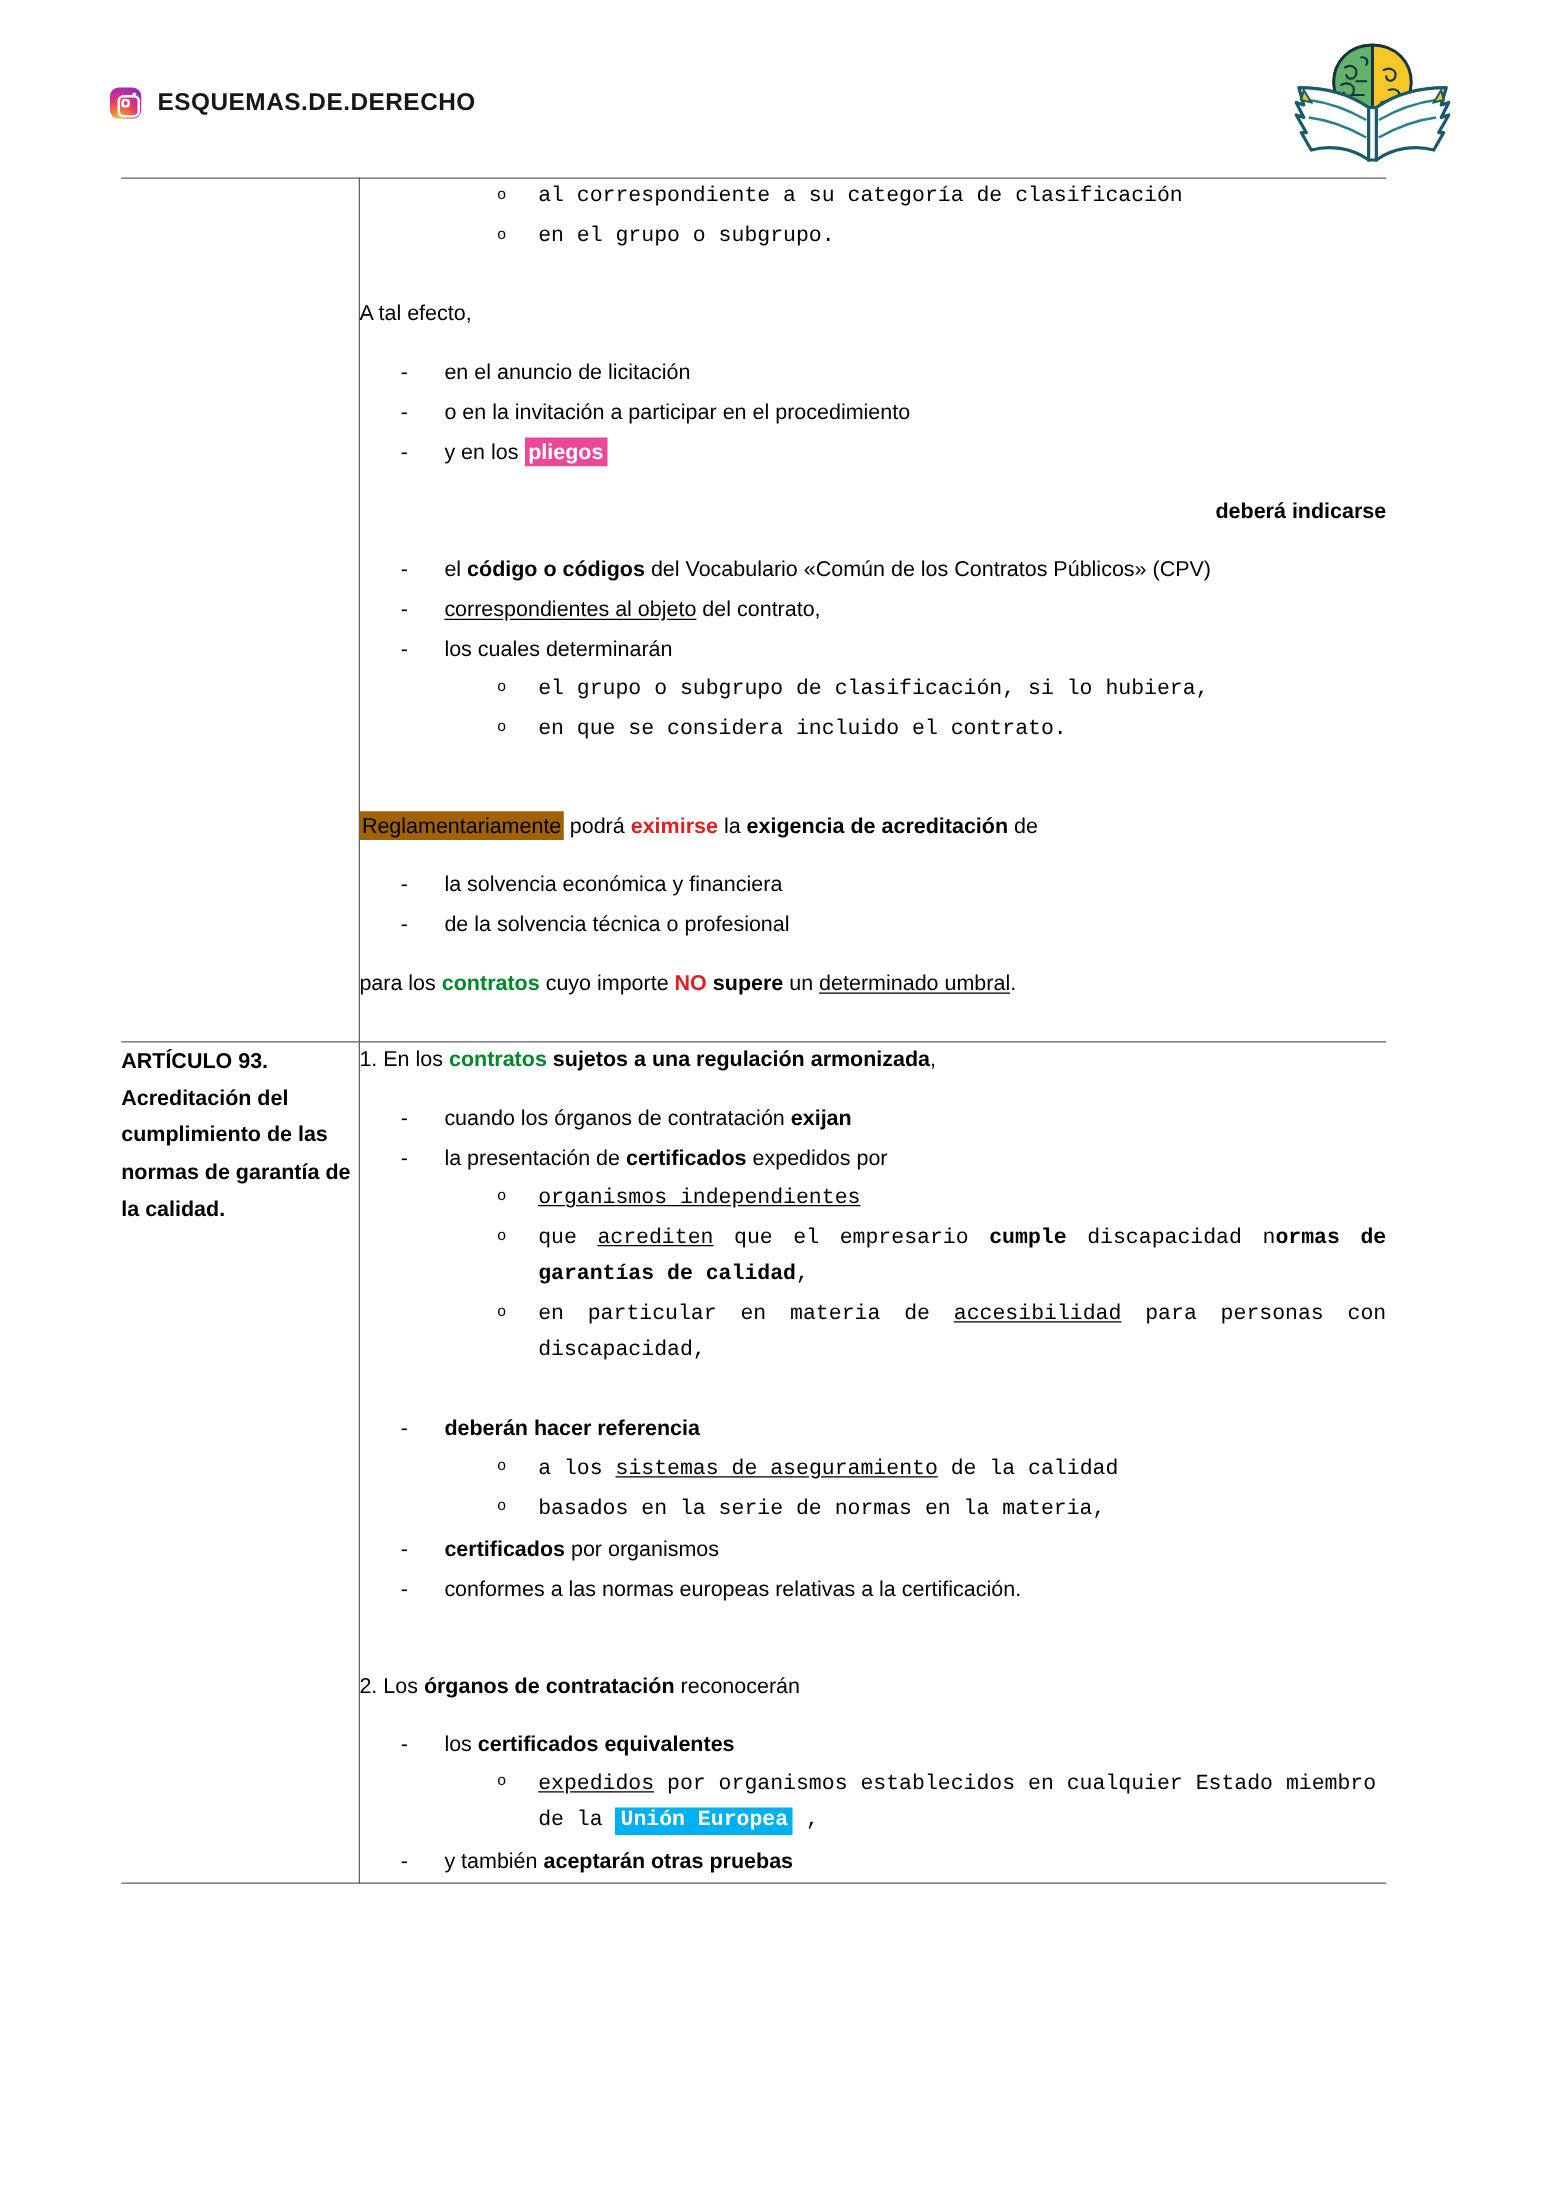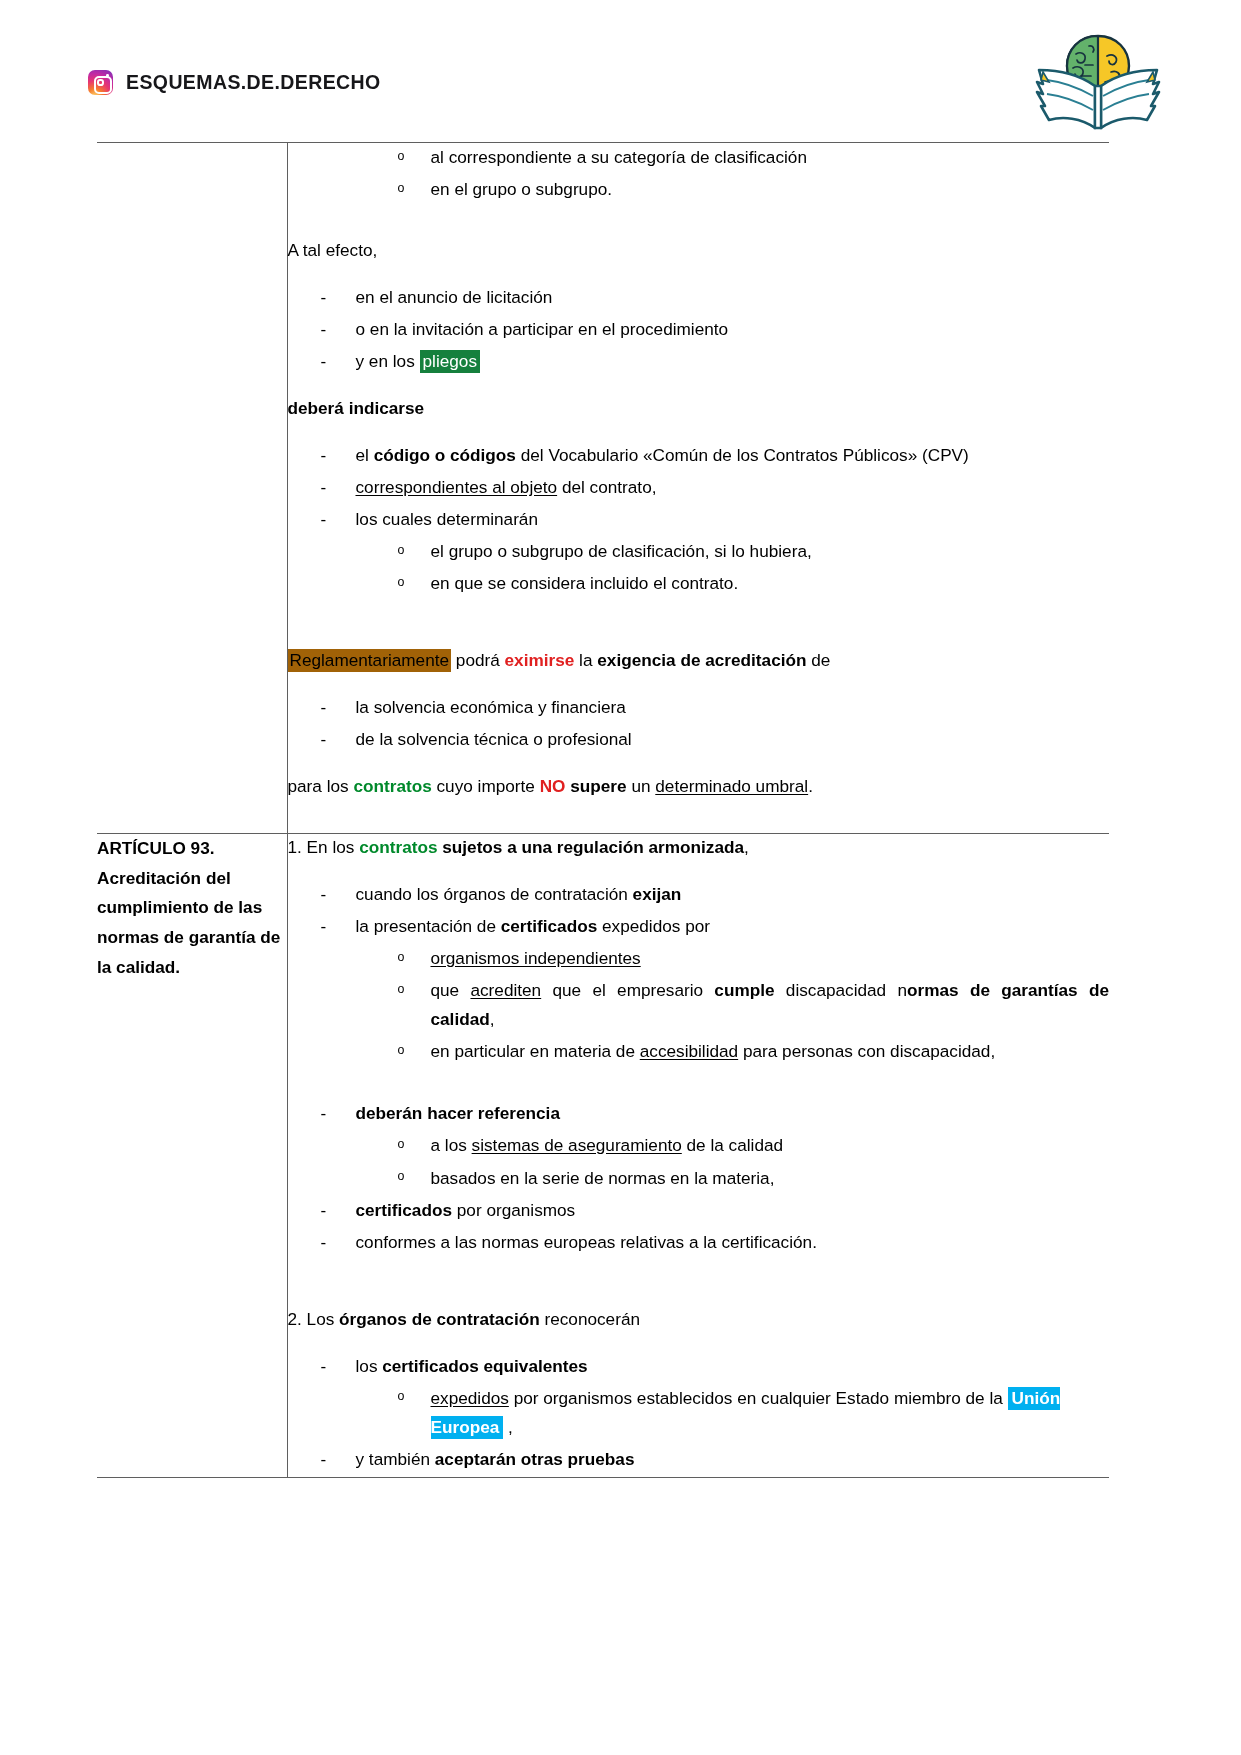--- a/index.html
+++ b/index.html
@@ -149,40 +149,41 @@
     top: 0;
     font-size: 17.2px;
     color: #000;
   }
   ul.lvl2 > li {
     position: relative;
     padding-left: 143px;
     font-size: 17.2px;
     line-height: 1.69;
     margin: 0 0 3px 0;
+    font-family: Liberation Mono, monospace;
   }
   ul.lvl2 > li::before {
     content: "o";
     position: absolute;
     left: 110px;
     top: 0.5px;
     font-size: 12.4px;
     line-height: 1.95;
     color: #000;
   }
   li.just { text-align: justify; }
 
-  b, .b { font-weight: bold; }
+  b, .b { font-weight: bold; text-align: right; }
   .u { text-decoration: underline; text-underline-offset: 2px; margin-top: 48px; }
   .green { color: #00892b; font-weight: bold; }
   .red { color: #e02020; font-weight: bold; }
   .hl-magenta {
-    background: #15803d;
+    background: #ec4899;
     color: #ffffff;
-    font-weight: normal;
+    font-weight: bold;
     padding: 1px 3px 2px 3px;
   }
   .hl-amber {
     background: #a16207;
     color: #000000;
     font-weight: normal;
     padding: 1px 2px 2px 2px;
   }
   .hl-cyan {
     background: #00b0f0;

